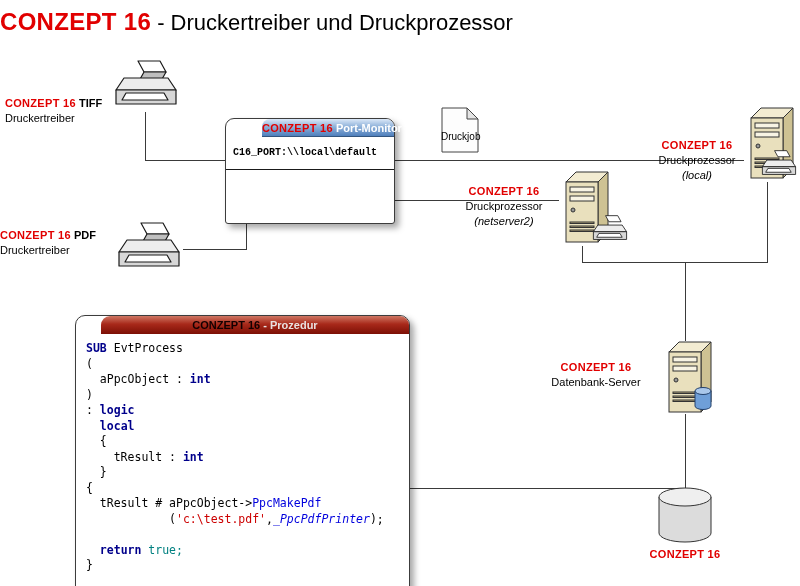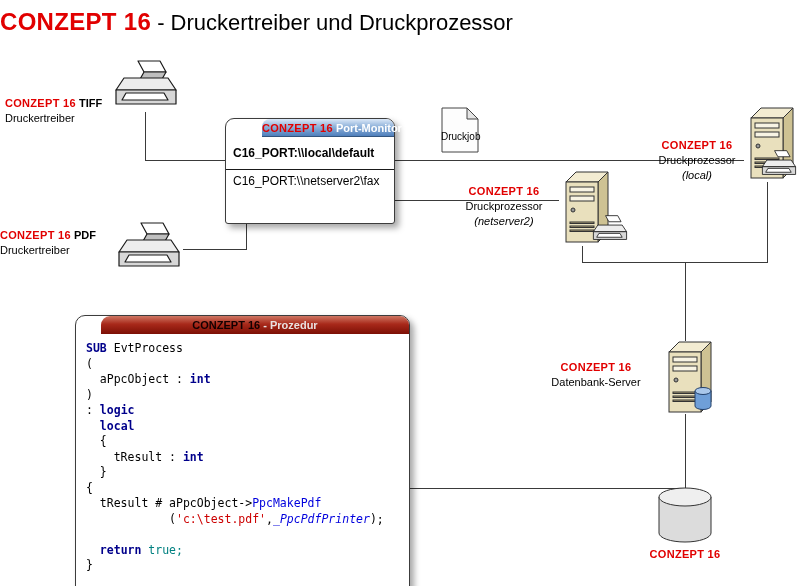--- a/index.html
+++ b/index.html
@@ -18,21 +18,21 @@
   .italic { font-style:italic; }
   .center { text-align:center; }
 
   .icon { position:absolute; }
 
   .panel { position:absolute; background:#fff; border:1px solid #3c3c3c; box-shadow:4px 4px 6px rgba(0,0,0,.35); }
   .panel-header { text-align:center; font-size:11px; font-weight:bold; height:18px; line-height:18px; white-space:pre; }
 
   .pm { left:225px; top:118px; width:170px; height:106px; border-radius:9px 9px 3px 3px; }
   .pm .panel-header { background:linear-gradient(180deg,#dbe8f8 0%,#8fb2da 45%,#4f7fbc 100%); border-radius:8px 8px 0 0; color:#fff; border-bottom:1px solid #33557e;margin-left:36px; }
-  .port-row { font-size:12px; padding-left:7px; color:#000; white-space:nowrap; }
+  .port-row { font-size:10px; padding-left:7px; color:#000; white-space:nowrap;font-family:Liberation Mono, monospace; }
   .port-row.first { font-weight:bold; line-height:32px; border-bottom:1px solid #1a1a1a; }
   .port-row.rest { line-height:22px; }
 
   .proc { left:75px; top:315px; width:335px; height:319px; border-radius:10px;padding-left:25px; }
   .proc .panel-header { background:linear-gradient(180deg,#cf7663 0%,#a8291a 45%,#7c0f05 100%); border-radius:9px 9px 0 0; color:#e9e1e0; }
   .proc .panel-header .brand-dark { color:#140000; font-weight:bold; }
   .code { position:absolute; left:10px; top:25px; right:3px; bottom:3px;
           font-family:"DejaVu Sans Mono","Liberation Mono",monospace;
           font-size:11.5px; line-height:15.5px; white-space:pre; color:#000; }
   .tok-kw  { color:#00008b; font-weight:bold; }
@@ -91,21 +91,20 @@
         <polygon points="14,20 58,20 66,32 6,32" fill="#ededed"></polygon>
         <rect x="6" y="32" width="60" height="14" fill="#d7d7d7"></rect>
         <polygon points="16,35 54,35 58,42 12,42" fill="#ffffff"></polygon>
       </g>
     </svg>
   </div>
 
   <div class="panel pm">
     <div class="panel-header"><span class="brand">CONZEPT 16</span><span> Port-Monitor</span></div>
     <div class="port-row first">C16_PORT:\\local\default</div>
-    <div class="port-row rest">C16_PORT:\\netserver2\fax</div>
   </div>
 
   <div class="icon" style="left:441px;top:107px;width:38px;height:46px;">
     <svg width="38" height="46" viewBox="0 0 38 46">
       <path d="M1,1 h25 l11,11 v33 H1 z" fill="#fdfdfd" stroke="#444" stroke-width="1"></path>
       <path d="M26,1 l11,11 H26 z" fill="#e4e4e4" stroke="#444" stroke-width="1"></path>
     </svg>
     <div class="doc-label">Druckjob</div>
   </div>
 

